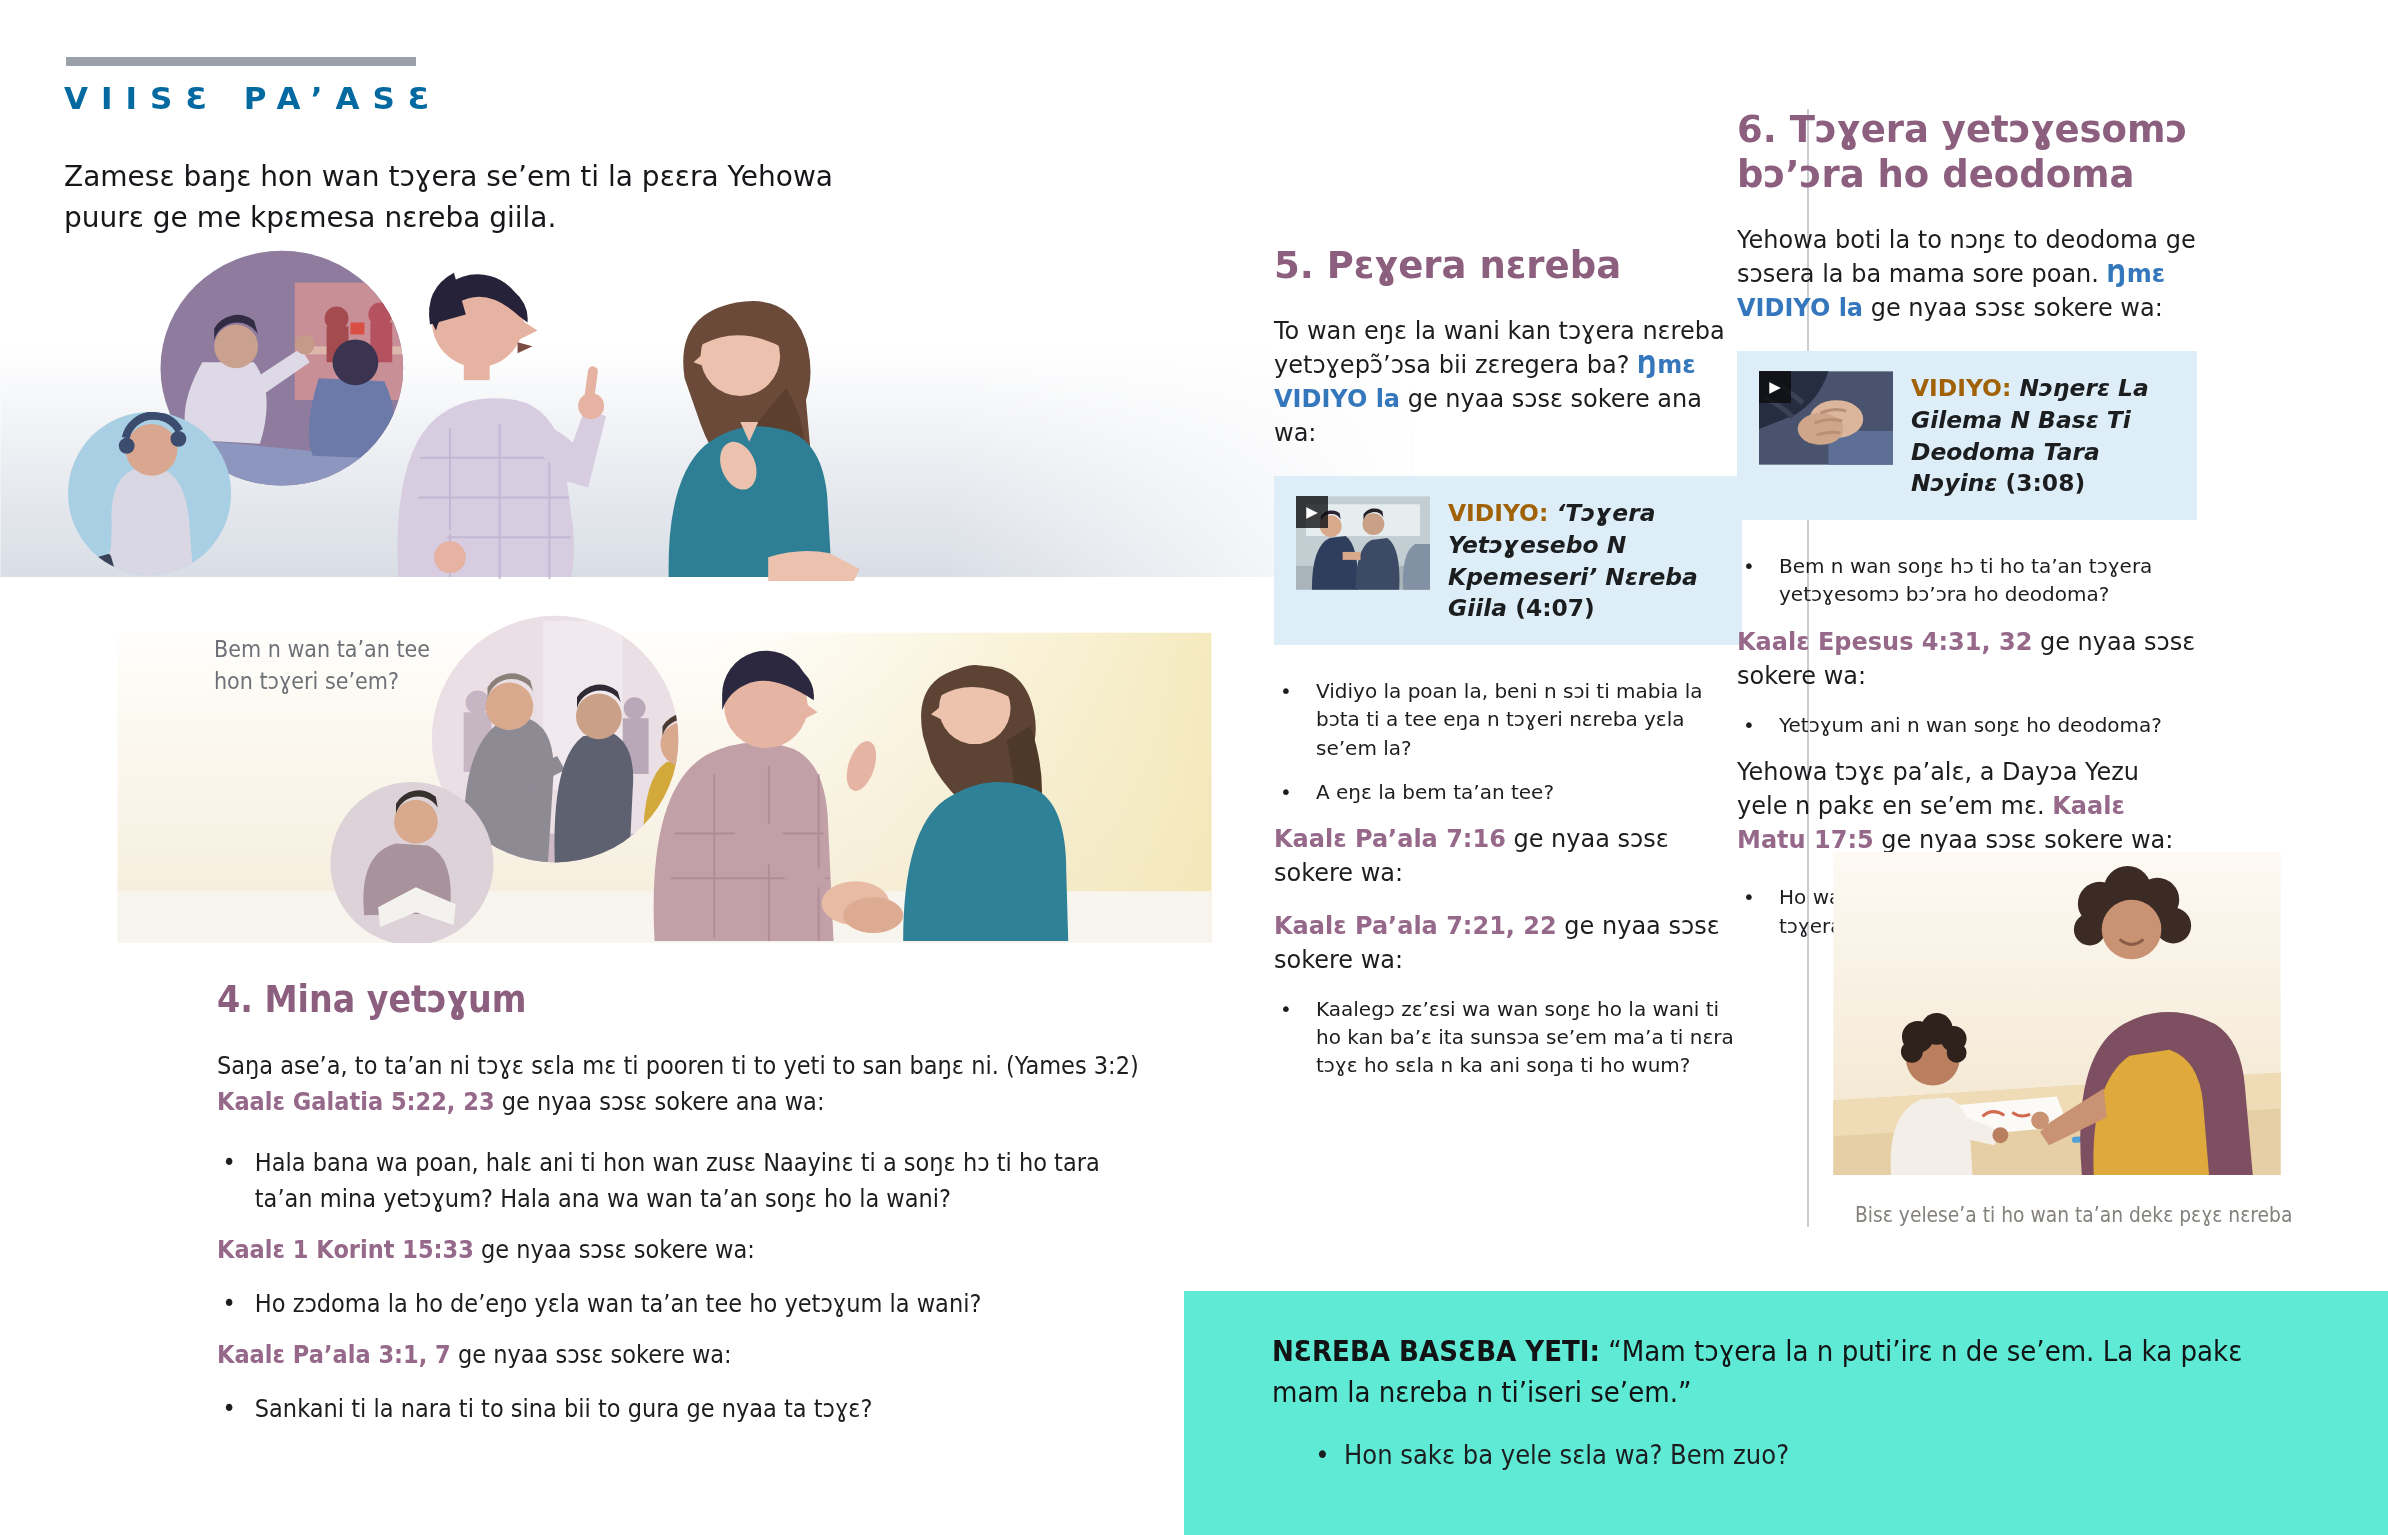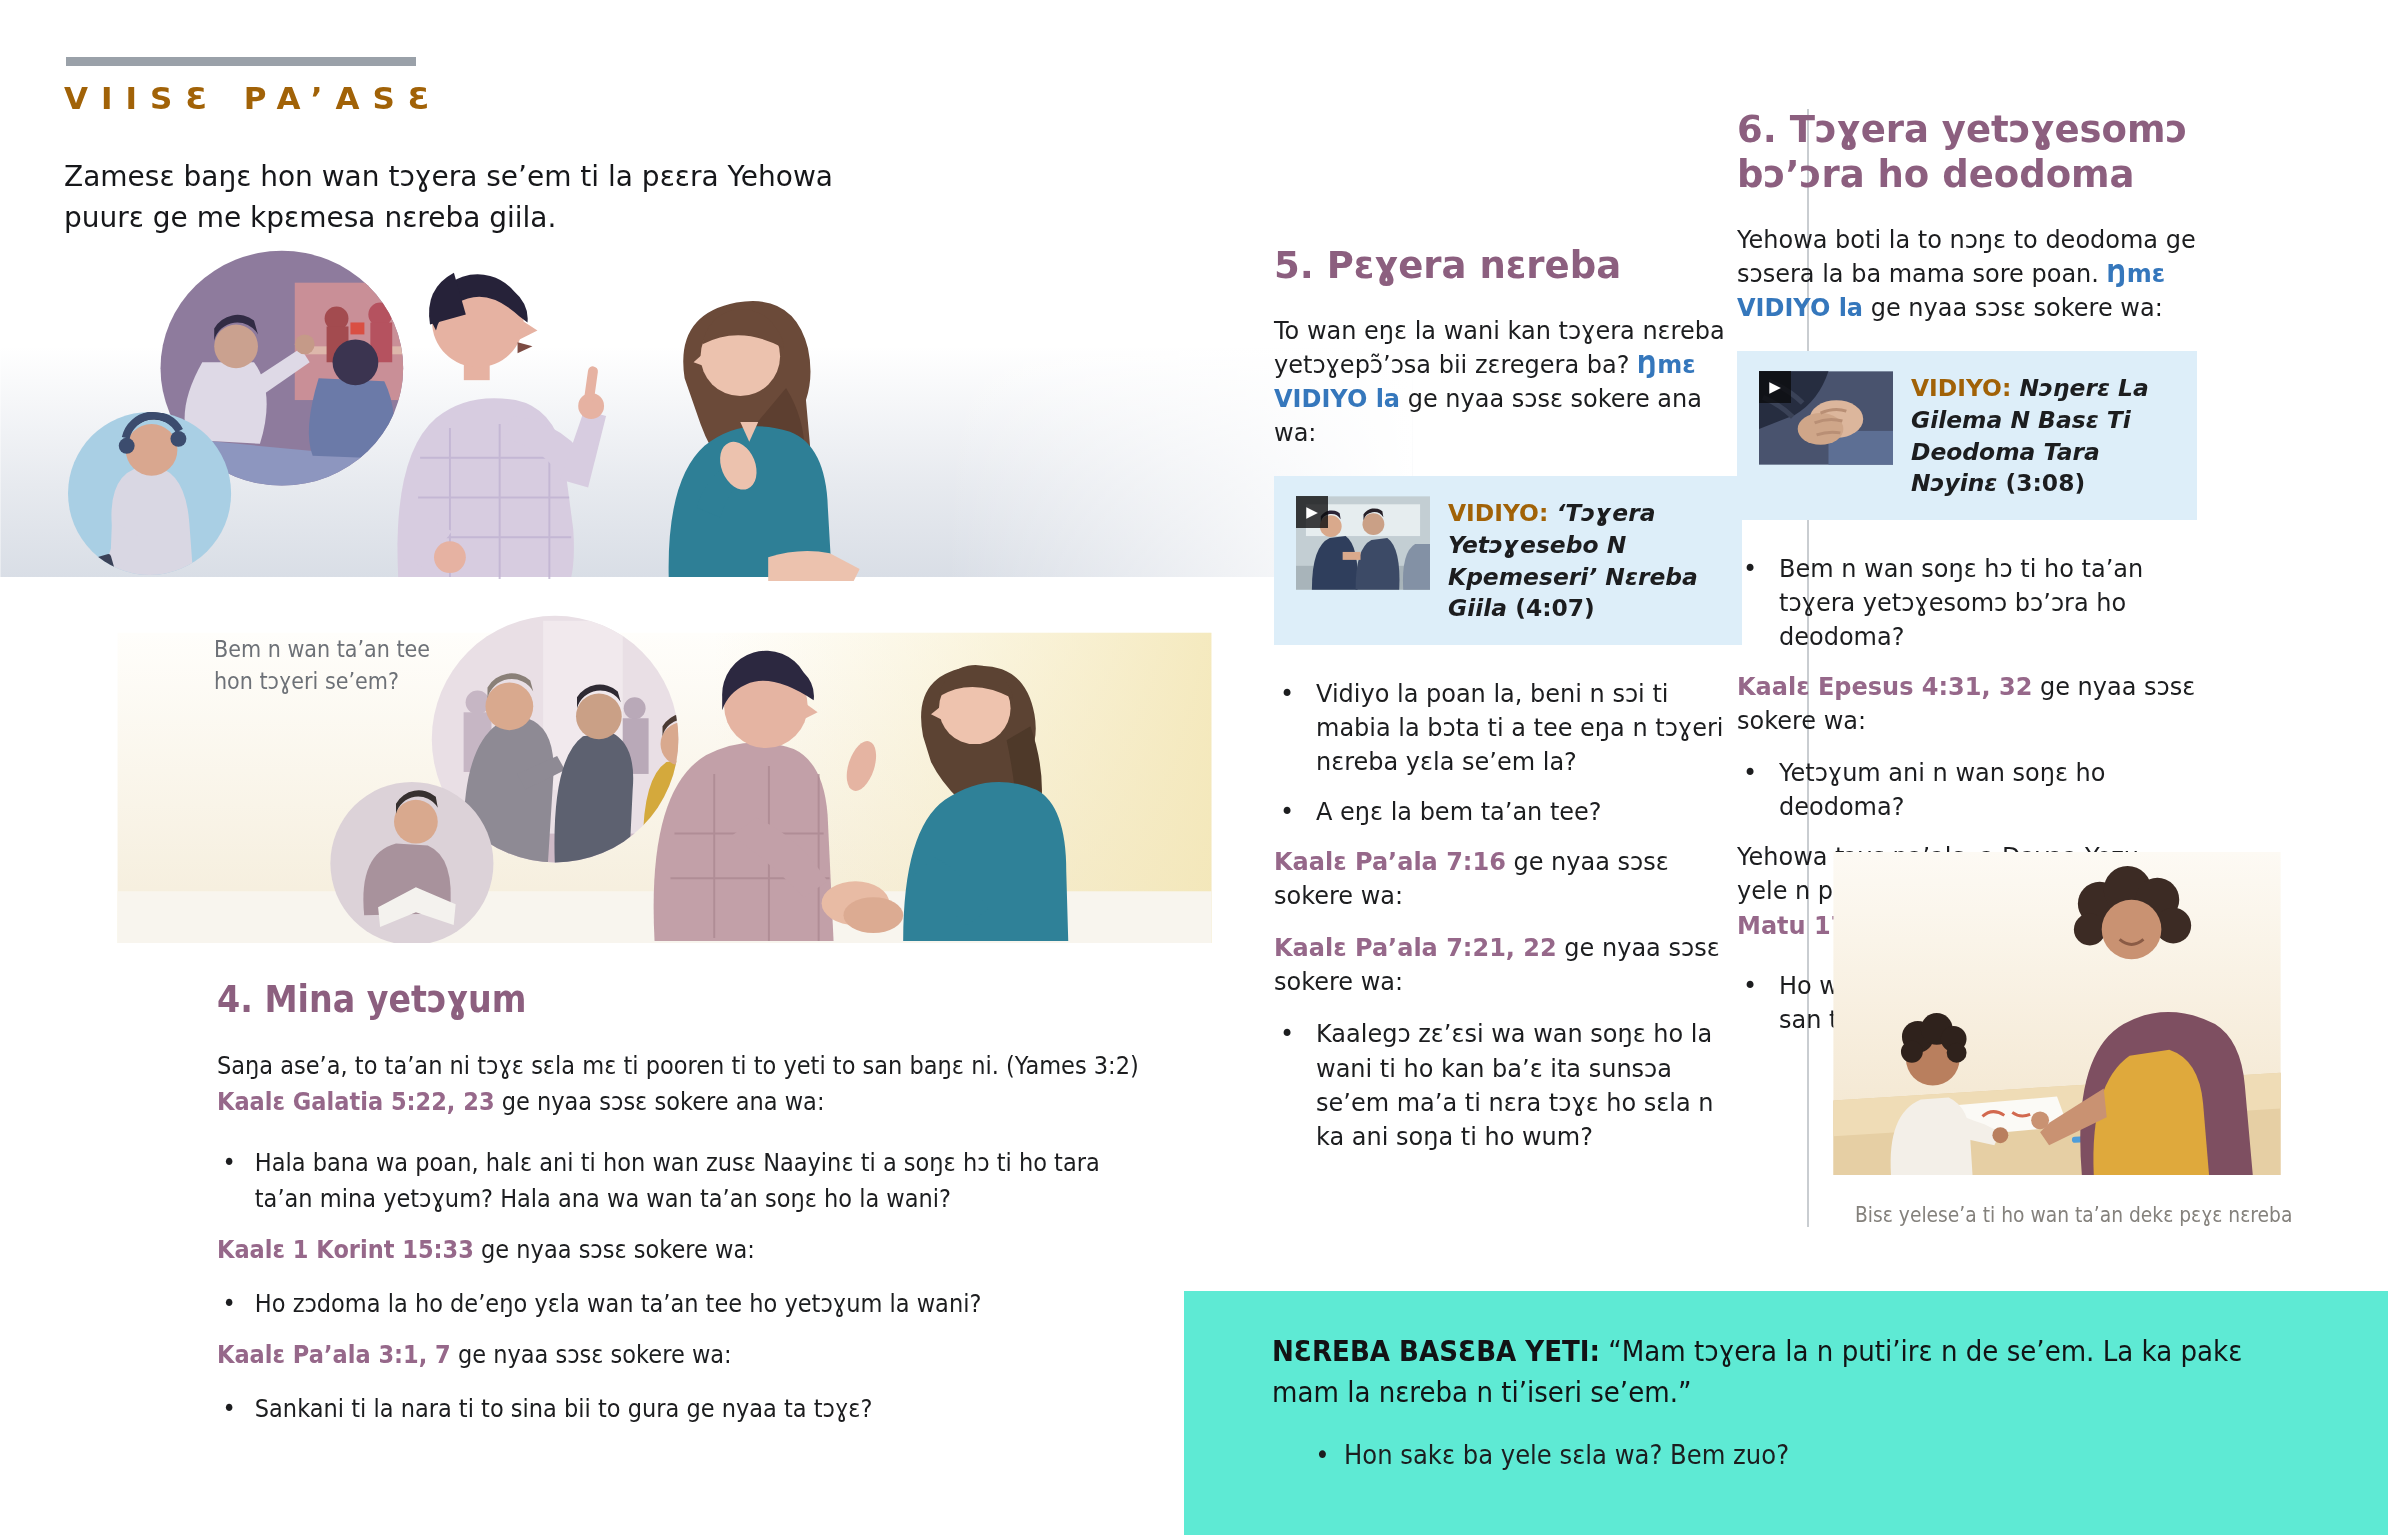--- a/index.html
+++ b/index.html
@@ -4,34 +4,34 @@
 <style>
   html,body { margin:0; padding:0; background:#ffffff; }
   .page {
     position:relative; width:2388px; height:1535px; background:#ffffff;
     overflow:hidden; font-family:"DejaVu Sans", sans-serif; color:#1c1d1f;
   }
   .abs { position:absolute; }
 
   
   .kicker-bar { left:66px; top:57px; width:350px; height:9px; background:#9aa1a9; }
-  .kicker { left:64px; top:80px; font-size:31px; font-weight:bold; letter-spacing:13px; color:#a16207; white-space:nowrap; }
+  .kicker { left:64px; top:80px; font-size:31px; font-weight:bold; letter-spacing:13px; color:#0369a1; white-space:nowrap; }
   .intro { left:64px; top:157px; width:856px; font-size:28px; line-height:1.45; color:#16171a; }
 
   
   .sxc { transform:scaleX(0.9); transform-origin:0 0; }
   .sxc85 { transform:scaleX(0.85); transform-origin:0 0; }
 
   
   .h2 { font-size:37px; line-height:1.22; font-weight:bold; color:#8c5f7f; margin:0 0 26px 0; }
   .body-p { font-size:24px; line-height:1.42; margin:0 0 26px 0; }
   .refline { font-size:24px; line-height:1.42; margin:4px 0 18px 0; }
   .ref { color:#96688a; font-weight:bold; }
   .link { color:#3577bc; font-weight:bold; cursor:pointer; }
-  .bullet { display:flex; font-size:24px; line-height:1.42; margin:0 0 16px 0; }
+  .bullet { display:flex; font-size:20px; line-height:1.42; margin:0 0 16px 0; }
   .bullet::before { content:"•"; width:36px; flex:none; padding-left:6px; }
 
   .col-mid  { left:1274px; top:243px; width:468px; }
   .col-right{ left:1737px; top:107px; width:460px; }
   .sec4     { left:217px;  top:977px; width:1040px; }
   .sec4 .body-p, .sec4 .refline, .sec4 .bullet { font-size:25px; }
 
   
   .videobox {
     background:#ddeef9; padding:20px 22px; display:flex; gap:18px;

